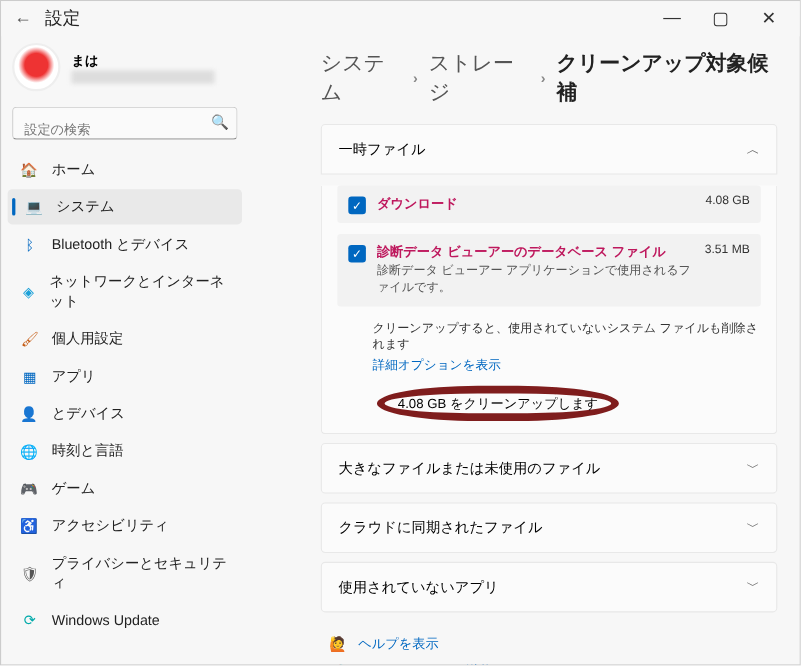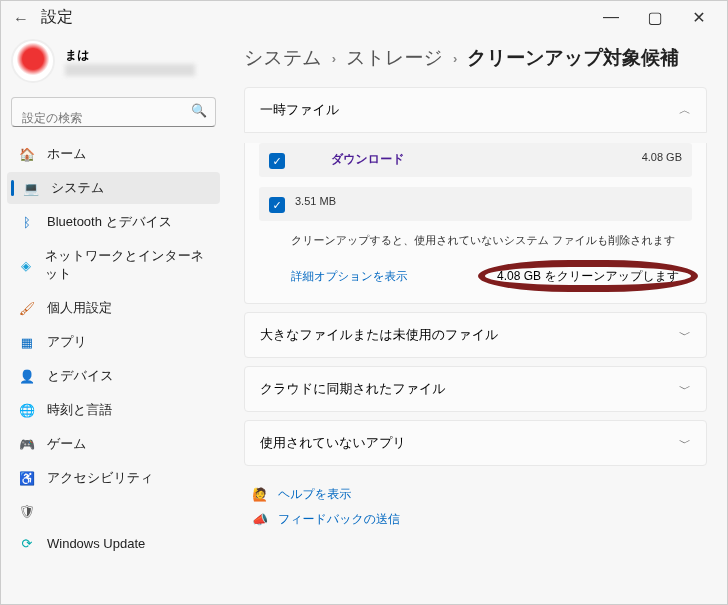--- a/index.html
+++ b/index.html
@@ -3,21 +3,21 @@
 <meta charset="utf-8">
 <style>
 * { margin: 0; padding: 0; box-sizing: border-box; font-family: "Yu Gothic UI", "Segoe UI", sans-serif; }
 body { width: 728px; height: 605px; background: #f7f7f7; overflow: hidden; }
 .window { width: 100%; height: 100%; display: flex; flex-direction: column; border: 1px solid #ccc; }
 .titlebar { height: 32px; display: flex; align-items: center; padding: 0 6px; background: #f7f7f7; }
 .titlebar-back { width: 28px; text-align: center; color: #555; cursor: pointer; }
 .titlebar-title { font-size: 16px; color: #222; margin-left: 6px; }
 .titlebar-spacer { flex: 1; }
 .titlebar-btn { width: 44px; height: 32px; display: flex; align-items: center; justify-content: center; color: #333; }
-.body { flex: 1; display: flex; overflow: hidden; }
+.body { flex: 1; display: flex; overflow: hidden; gap: 48px; }
 .sidebar { width: 225px; display: flex; flex-direction: column; padding-top: 4px; }
 .profile { display: flex; align-items: center; padding: 2px 10px 6px 10px; }
 .avatar { width: 44px; height: 44px; border-radius: 50%; background: radial-gradient(circle at 50% 45%, #e33 0 35%, #fff 55%); border: 2px solid #eee; margin-right: 10px; }
 .profile-text { font-size: 12px; line-height: 1.5; }
 .profile-name { font-weight: 600; }
 .profile-sub { width: 130px; height: 12px; background: #ddd; filter: blur(2px); }
 .search { margin: 8px 10px 10px; position: relative; }
 .search input { width: 100%; height: 30px; padding: 11px 30px 0 10px; font-size: 12px; border: 1px solid #ccc; border-radius: 4px; background: #fafafa; border-bottom: 1.5px solid #888; }
 .search-icon { position: absolute; right: 8px; top: 6px; color: #666; font-size: 13px; }
 .nav { display: flex; flex-direction: column; font-size: 13px; }
@@ -28,21 +28,21 @@
 .main { flex: 1; padding: 12px 20px 0 18px; overflow-y: auto; }
 .breadcrumb { font-size: 19px; font-weight: 600; color: #222; display: flex; align-items: center; gap: 10px; margin-bottom: 16px; }
 .crumb-light { color: #555; font-weight: 500; }
 .chev { color: #888; font-size: 13px; }
 .panel { background: #fbfbfb; border: 1px solid #e8e8e8; border-radius: 4px; padding: 13px 15px; margin-bottom: 8px; display: flex; align-items: center; justify-content: space-between; font-size: 13px; cursor: pointer; text-align: center; }
 .panel.expanded { border-bottom-left-radius: 0; border-bottom-right-radius: 0; margin-bottom: 0; }
 .panel-body { border: 1px solid #e8e8e8; border-top: none; border-radius: 0 0 4px 4px; background: #fbfbfb; padding: 0 0 14px 0; margin-bottom: 8px; }
 .file-row { display: flex; align-items: flex-start; background: #f2f2f2; margin: 10px 14px 0 14px; padding: 8px 10px; border-radius: 3px; gap: 10px; }
 .chk { width: 16px; height: 16px; background: #0067c0; border-radius: 3px; display: flex; align-items: center; justify-content: center; color: #fff; font-size: 11px; flex-shrink: 0; margin-top: 2px; }
 .file-text { flex: 1; font-size: 11px; color: #555; line-height: 1.45; }
-.file-text strong { font-size: 12px; color: #4c1d95; font-weight: 700; margin-left: 36px; }
+.file-text strong { font-size: 12px; color: #be185d; font-weight: 700; }
 .file-size { font-size: 11px; color: #333; white-space: nowrap; }
 .info-text { font-size: 11px; color: #333; margin: 12px 16px 2px 46px; }
 .link { font-size: 11.5px; color: #0067c0; margin: 2px 16px 0 46px; display: inline-block; cursor: pointer; }
 .cleanup-btn { margin: 14px 0 0 46px; font-size: 12px; display: inline-block; padding: 4px 4px; }
 .red-ellipse { border: 7px solid #7f1d1d; border-radius: 50%/60%; padding: 2px 12px; }
 .panel .chev-icon { color: #666; font-size: 12px; }
 .help-links { padding: 8px 0 0 8px; }
 .help-links a { display: flex; align-items: center; gap: 10px; font-size: 12px; color: #0067c0; padding: 4px 0; text-decoration: none; }
 .help-ic { width: 16px; color: #444; font-size: 13px; text-align: center; }
 </style>
@@ -108,20 +108,21 @@
         <div class="nav-item">
             <span class="nav-icon" style="color:#555">🎮</span>
             <span>ゲーム</span>
           </div>
         <div class="nav-item">
             <span class="nav-icon" style="color:#0067c0">♿</span>
             <span>アクセシビリティ</span>
           </div>
         <div class="nav-item">
             <span class="nav-icon" style="color:#555">🛡</span>
+            <span>プライバシーとセキュリティ</span>
           </div>
         <div class="nav-item">
             <span class="nav-icon" style="color:#0aa">⟳</span>
             <span>Windows Update</span>
           </div>
       </nav>
     </aside>
 
     <main class="main">
       <div class="breadcrumb">
@@ -139,20 +140,24 @@
       <div class="panel-body">
         <div class="file-row">
           <div class="chk">✓</div>
           <div class="file-text">
             <strong>ダウンロード</strong><br>
           </div>
           <div class="file-size">4.08 GB</div>
         </div>
         <div class="file-row">
           <div class="chk">✓</div>
+          <div class="file-text">
+            <strong>診断データ ビューアーのデータベース ファイル</strong><br>
+            <span>診断データ ビューアー アプリケーションで使用されるファイルです。</span>
+          </div>
           <div class="file-size">3.51 MB</div>
         </div>
         <div class="info-text">クリーンアップすると、使用されていないシステム ファイルも削除されます</div>
         <a class="link">詳細オプションを表示</a>
         <div class="cleanup-btn">
           <span class="red-ellipse">4.08 GB をクリーンアップします</span>
         </div>
       </div>
 
       <div class="panel">

